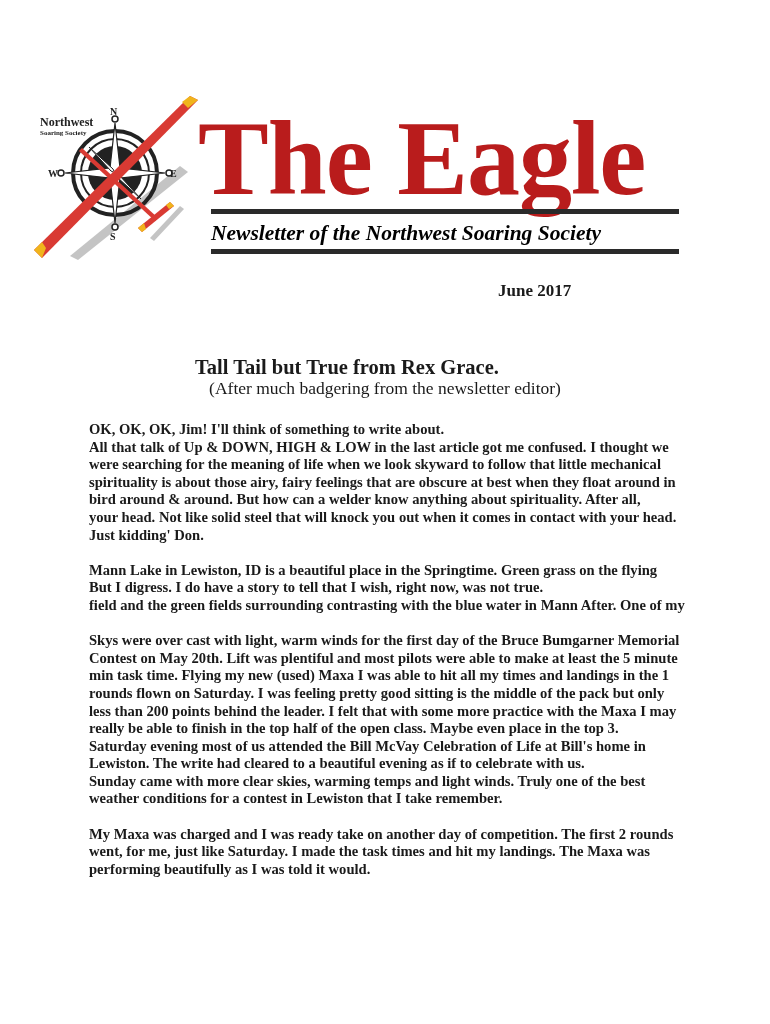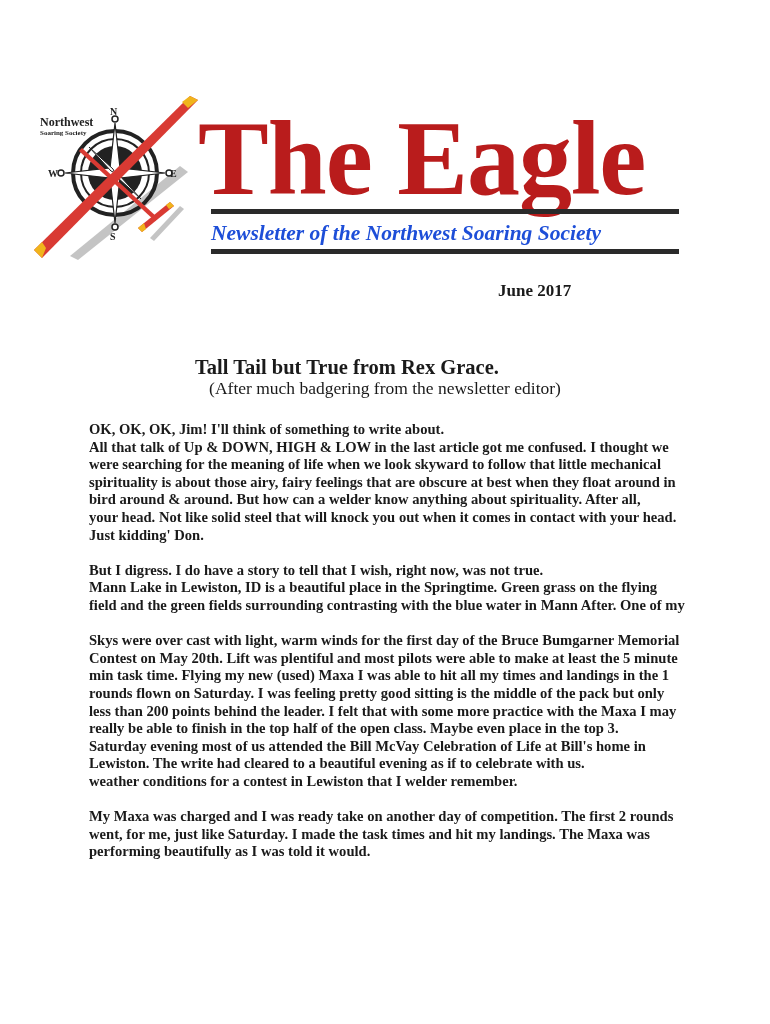--- a/index.html
+++ b/index.html
@@ -46,21 +46,21 @@
     .masthead-subtitle {
       position: absolute;
       left: 211px;
       top: 220px;
       width: 470px;
       font-family: "Liberation Serif", "DejaVu Serif", serif;
       font-style: italic;
       font-weight: bold;
       font-size: 21.5px;
       line-height: 26px;
-      color: #1d4ed8;
+      color: #000000;
       white-space: nowrap;
     }
     .rule-bottom {
       position: absolute;
       left: 211px;
       top: 249px;
       width: 468px;
       height: 5px;
       background: #2a2a2a;
     }
@@ -175,33 +175,34 @@
   <p class="para">
     <span class="line">OK, OK, OK, Jim!  I'll think of something to write about.</span>
     <span class="line">All that talk of Up &amp; DOWN, HIGH &amp; LOW in the last article got me confused.  I thought we</span>
     <span class="line">were searching for the meaning of life when we look skyward to follow that little mechanical</span>
     <span class="line">spirituality is about those airy, fairy feelings that are obscure at best when they float around in</span>
     <span class="line">bird around &amp; around.  But how can a welder know anything about spirituality.  After all,</span>
     <span class="line">your head. Not like solid steel that will knock you out when it comes in contact with your head.</span>
     <span class="line">Just kidding' Don.</span>
   </p>
   <p class="para">
+    <span class="line">Mann Lake in Lewiston, ID is a beautiful place in the Springtime.  Green grass on the flying</span>
     <span class="line">But I digress.  I do have a story to tell that I wish, right now, was not true.</span>
-    <span class="line">Mann Lake in Lewiston, ID is a beautiful place in the Springtime.  Green grass on the flying</span>
     <span class="line">field and the green fields surrounding contrasting with the blue water in Mann After.  One of my</span>
   </p>
   <p class="para">
     <span class="line">Skys were over cast with light, warm winds for the first day of the Bruce Bumgarner Memorial</span>
     <span class="line">Contest on May 20th.  Lift was plentiful and most pilots were able to make at least the 5 minute</span>
     <span class="line">min task time.  Flying my new (used) Maxa I was able to hit all my times and landings in the 1</span>
     <span class="line">rounds flown on Saturday.  I was feeling pretty good sitting is the middle of the pack but only</span>
     <span class="line">less than 200 points behind the leader.  I felt that with some more practice with the Maxa I may</span>
     <span class="line">really be able to finish in the top half of the open class.  Maybe even place in the top 3.</span>
     <span class="line">Saturday evening most of us attended the Bill McVay Celebration of Life at Bill's home in</span>
     <span class="line">Lewiston.  The write had cleared to a beautiful evening as if to celebrate with us.</span>
-    <span class="line">weather conditions for a contest in Lewiston that I welder remember.</span>
+    <span class="line">Sunday came with more clear skies, warming temps and light winds.  Truly one of the best</span>
+    <span class="line">weather conditions for a contest in Lewiston that I take remember.</span>
   </p>
   <p class="para">
     <span class="line">My Maxa was charged and I was ready take on another day of competition.  The first 2 rounds</span>
     <span class="line">went, for me, just like Saturday.  I made the task times and hit my landings.  The Maxa was</span>
     <span class="line">performing beautifully as I was told it would.</span>
   </p>
 </div>
 
 </body></html>

